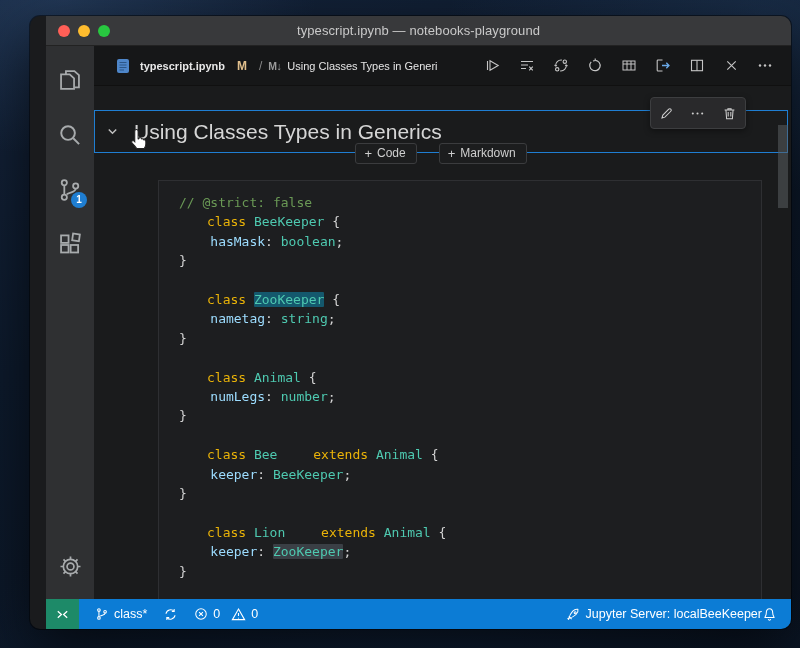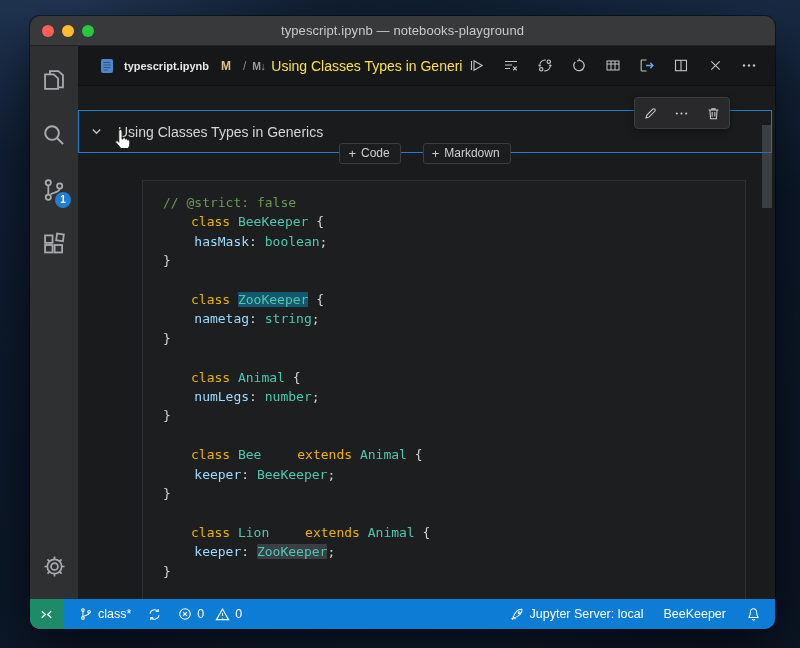--- a/index.html
+++ b/index.html
@@ -14,21 +14,21 @@
       radial-gradient(420px 260px at 8% 0%, rgba(70,110,160,.28), transparent 60%),
       radial-gradient(520px 300px at 95% 2%, rgba(60,100,150,.22), transparent 60%),
       radial-gradient(700px 500px at 50% 115%, rgba(25,55,95,.35), transparent 65%),
       linear-gradient(160deg,#14233a 0%, #0d1a2c 40%, #0b1524 100%);
   }
   .window{
     position:absolute;left:30px;top:16px;width:745px;height:613px;
     border-radius:10px;overflow:hidden;
     background:#1a1b1d;
     box-shadow:0 22px 60px rgba(0,0,0,.65), 0 0 0 1px rgba(0,0,0,.45);
-    display:flex;flex-direction:column;
+    display:flex;flex-direction:column;padding-left:16px;
   }
   
   .titlebar{
     height:30px;flex:0 0 30px;background:#38393b;
     display:flex;align-items:center;position:relative;
     border-bottom:1px solid #222;box-sizing:border-box;
   }
   .lights{display:flex;gap:8px;padding-left:12px;}
   .light{width:12px;height:12px;border-radius:50%;}
   .light.red{background:#ff5f57;}
@@ -55,33 +55,33 @@
   
   .editor{flex:1;display:flex;flex-direction:column;min-width:0;background:#1a1b1c;}
   .nb-toolbar{
     height:40px;flex:0 0 40px;background:#161718;border-bottom:1px solid #101010;
     display:flex;align-items:center;padding:0 18px 0 22px;box-sizing:border-box;gap:6px;
   }
   .file-name{color:#e8e8e8;font-size:11px;font-weight:600;margin-left:4px;white-space:nowrap;}
   .git-badge{color:#e2c08d;font-size:12px;margin-left:6px;font-weight:600;}
   .crumb-sep{color:#8a8a8a;font-size:12px;margin-left:6px;}
   .md-glyph{color:#9a9a9a;font-size:10.5px;font-weight:bold;letter-spacing:-.5px;white-space:nowrap;}
-  .crumb{color:#fde047;font-size:14px;white-space:nowrap;overflow:hidden;max-width:200px;flex:0 1 auto;}
+  .crumb{color:#e5e5e5;font-size:11px;white-space:nowrap;overflow:hidden;max-width:200px;flex:0 1 auto;}
   .tb-actions{margin-left:auto;display:flex;align-items:center;gap:18px;}
   .tb-btn{width:16px;height:16px;display:flex;align-items:center;justify-content:center;color:#c5c5c5;}
   
   .notebook{position:relative;flex:1;overflow:hidden;background:#1a1b1c;}
   .md-cell{
     position:absolute;left:0;top:24px;width:694px;height:43px;box-sizing:border-box;
     border:1.5px solid var(--focus,#1f7ed2);
     display:flex;align-items:center;
   }
   .md-chevron{margin-left:9px;color:#bdbdbd;flex:0 0 auto;}
   .md-heading{
-    margin-left:13px;font-size:14px;color:#d6d6d6;font-weight:400;white-space:nowrap;
+    margin-left:13px;font-size:21px;color:#d6d6d6;font-weight:400;white-space:nowrap;
   }
   .hover-toolbar{
     position:absolute;left:556px;top:11px;width:94px;height:30px;
     background:#29292b;border:1px solid #3d3e40;border-radius:4px;
     display:flex;align-items:center;justify-content:space-around;z-index:4;
     box-shadow:0 2px 6px rgba(0,0,0,.4);
   }
   .ht-btn{color:#cfcfcf;display:flex;align-items:center;justify-content:center;width:22px;height:22px;}
   .insert-row{
     position:absolute;left:0;top:57px;width:694px;display:flex;justify-content:center;gap:22px;z-index:3;
@@ -115,21 +115,21 @@
   
   .statusbar{
     height:30px;flex:0 0 30px;background:var(--sb,#0c7cd5);
     display:flex;align-items:center;color:#fff;font-size:12.5px;
   }
   .sb-remote{
     width:33px;height:30px;background:var(--remote,#1d8a68);
     display:flex;align-items:center;justify-content:center;flex:0 0 33px;
   }
   .sb-item{display:flex;align-items:center;gap:5px;margin-left:16px;white-space:nowrap;}
-  .sb-right{margin-left:auto;display:flex;align-items:center;gap:20px;padding-right:14px;}
+  .sb-right{margin-left:auto;display:flex;align-items:center;padding-right:14px;}
   .sb-right .sb-item{margin-left:0;}
   svg{display:block;}
 </style>
 </head>
 <body>
 
 <div class="desktop">
   <div class="window">
 
     <div class="titlebar">

